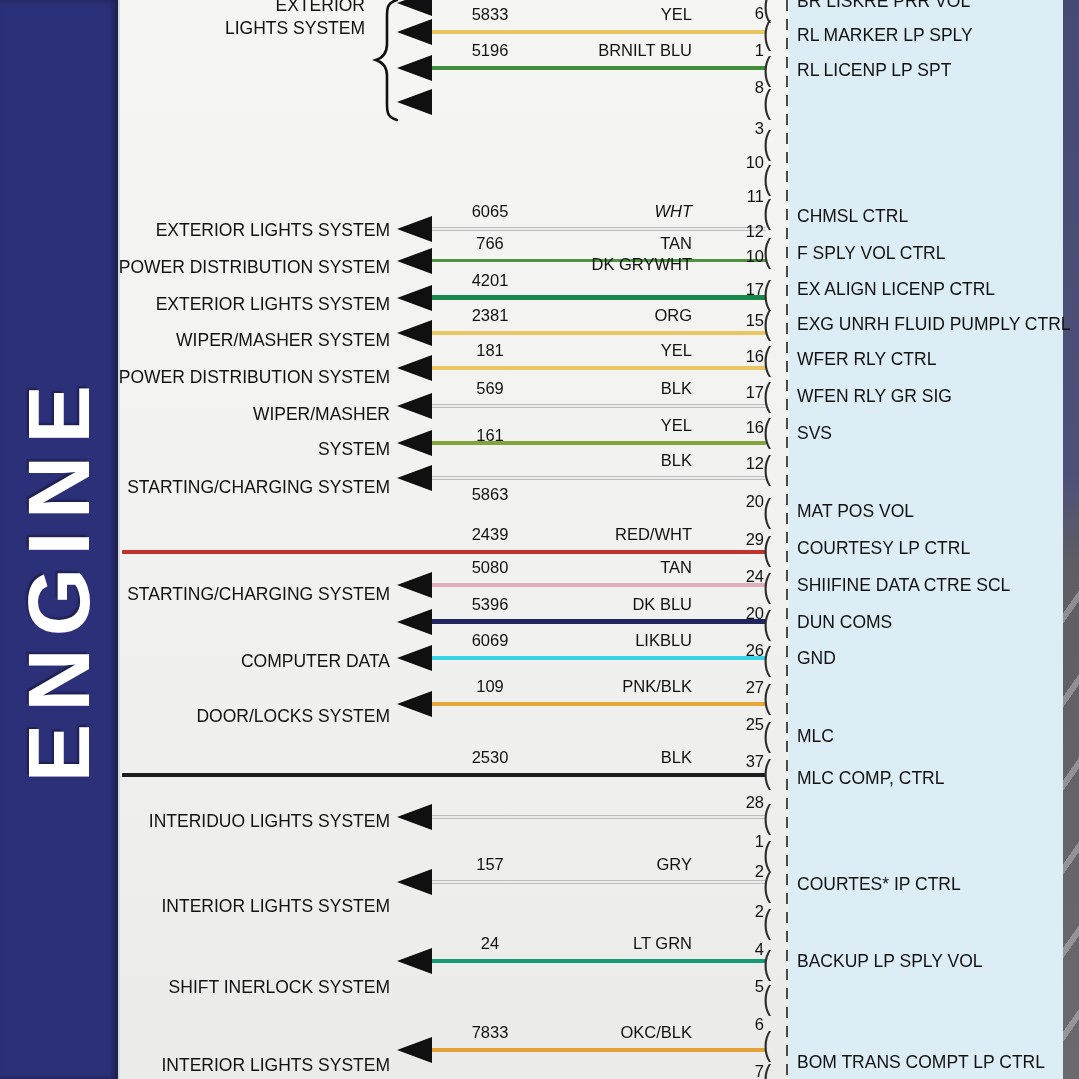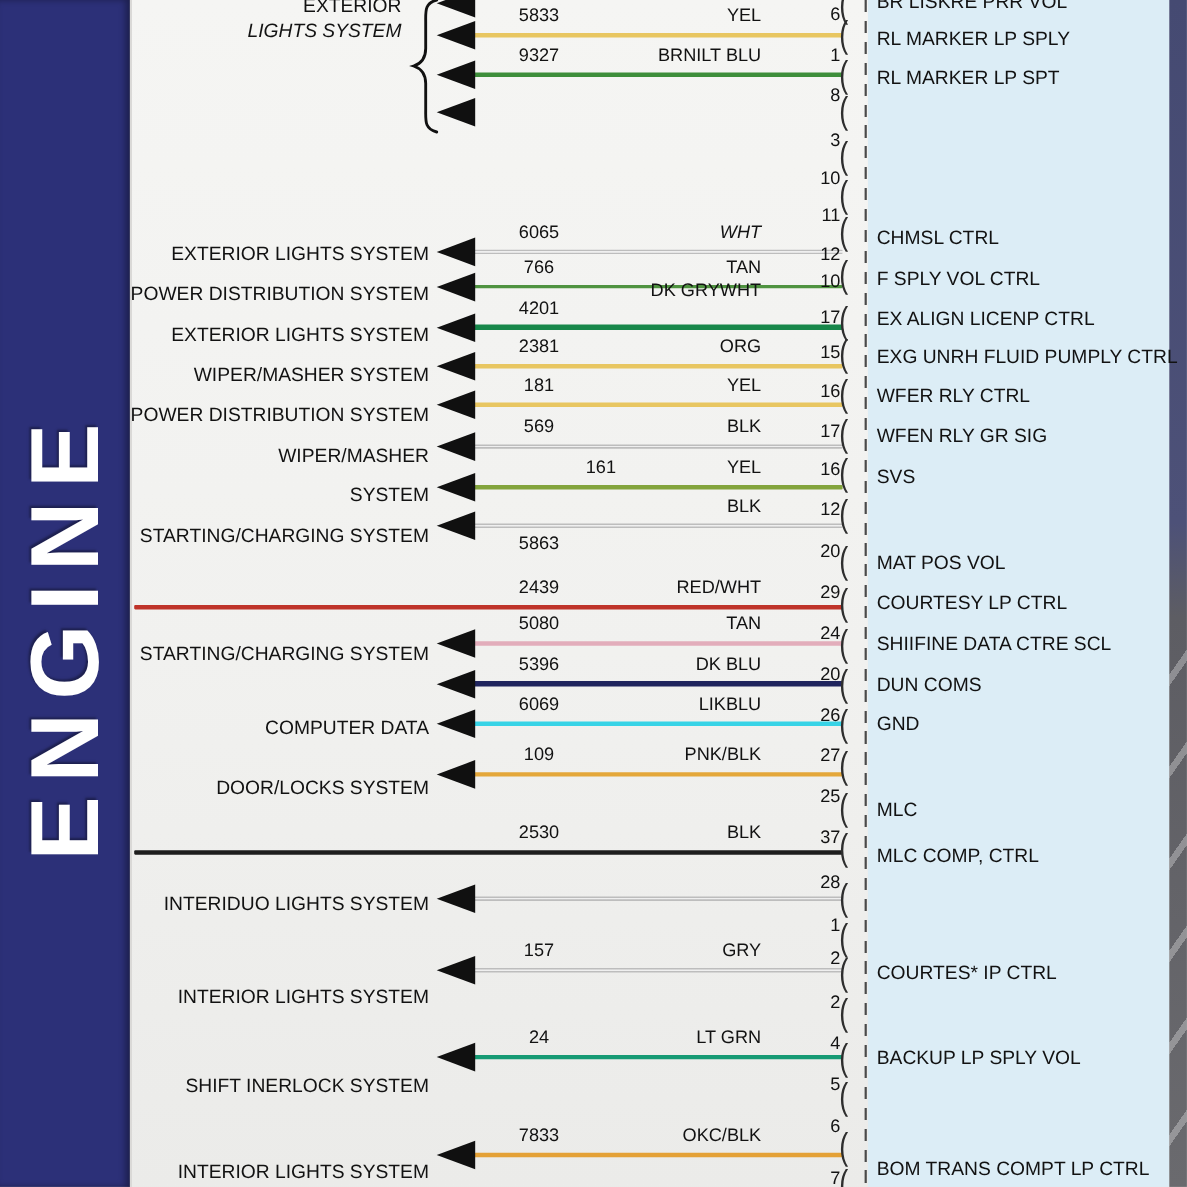--- a/index.html
+++ b/index.html
@@ -55,42 +55,42 @@
   <div id="banner">
     <div id="engine-wrap">
       <span id="engine-text">ENGINE</span>
     </div>
   </div>
   <svg class="brace" width="32" height="124" viewBox="0 0 32 124">
     <path d="M28 2 C17 5 18 12 18 22 L18 46 C18 56 13 60 7 62 C13 64 18 68 18 78 L18 102 C18 112 17 119 28 122" fill="none" stroke="#111" stroke-width="2.6" stroke-linecap="round"></path>
   </svg>
   <div id="gen">
       <div class="sys" style="top: -6px; left: 5px;">EXTERIOR</div>
-      <div class="sys" style="top: 17px; left: 5px; font-style: italic;">LIGHTS SYSTEM</div>
+      <div class="sys" style="top: 17px; left: 5px;">LIGHTS SYSTEM</div>
       <div class="sys" style="top: 219px; left: 30px;">EXTERIOR LIGHTS SYSTEM</div>
       <div class="sys" style="top: 256px; left: 30px;">POWER DISTRIBUTION SYSTEM</div>
       <div class="sys" style="top: 293px; left: 30px;">EXTERIOR LIGHTS SYSTEM</div>
       <div class="sys" style="top: 329px; left: 30px;">WIPER/MASHER SYSTEM</div>
       <div class="sys" style="top: 366px; left: 30px;">POWER DISTRIBUTION SYSTEM</div>
       <div class="sys" style="top: 403px; left: 30px;">WIPER/MASHER</div>
       <div class="sys" style="top: 438px; left: 30px;">SYSTEM</div>
       <div class="sys" style="top: 476px; left: 30px;">STARTING/CHARGING SYSTEM</div>
       <div class="sys" style="top: 583px; left: 30px;">STARTING/CHARGING SYSTEM</div>
       <div class="sys" style="top: 650px; left: 30px;">COMPUTER DATA</div>
       <div class="sys" style="top: 705px; left: 30px;">DOOR/LOCKS SYSTEM</div>
       <div class="sys" style="top: 810px; left: 30px;">INTERIDUO LIGHTS SYSTEM</div>
       <div class="sys" style="top: 895px; left: 30px;">INTERIOR LIGHTS SYSTEM</div>
       <div class="sys" style="top: 976px; left: 30px;">SHIFT INERLOCK SYSTEM</div>
       <div class="sys" style="top: 1054px; left: 30px;">INTERIOR LIGHTS SYSTEM</div>
       <div class="wire" style="left: 428px; width: 338px; top: 30px; height: 4px; background: rgb(232, 198, 97);"></div>
       <div class="num" style="top: 4px;">5833</div>
       <div class="wcol" style="top: 4px;">YEL</div>
       <div class="arrow" style="top: 19px;"></div>
       <div class="wire" style="left: 428px; width: 338px; top: 66px; height: 4px; background: rgb(62, 142, 59);"></div>
-      <div class="num" style="top: 40px;">9327</div>
+      <div class="num" style="top: 40px;">5196</div>
       <div class="wcol" style="top: 40px;">BRNILT BLU</div>
       <div class="arrow" style="top: 55px;"></div>
       <div class="wire w3d" style="left: 428px; width: 338px; top: 227px; height: 4px;"></div>
       <div class="num" style="top: 201px;">6065</div>
       <div class="wcol" style="top: 201px; font-style: italic;">WHT</div>
       <div class="arrow" style="top: 216px;"></div>
       <div class="wire" style="left: 428px; width: 338px; top: 259px; height: 3px; background: rgb(79, 147, 64);"></div>
       <div class="num" style="top: 233px;">766</div>
       <div class="wcol" style="top: 233px;">TAN</div>
       <div class="arrow" style="top: 248px;"></div>
@@ -104,21 +104,21 @@
       <div class="arrow" style="top: 320px;"></div>
       <div class="wire" style="left: 428px; width: 338px; top: 366px; height: 4px; background: rgb(232, 198, 97);"></div>
       <div class="num" style="top: 340px;">181</div>
       <div class="wcol" style="top: 340px;">YEL</div>
       <div class="arrow" style="top: 355px;"></div>
       <div class="wire w3d" style="left: 428px; width: 338px; top: 404px; height: 4px;"></div>
       <div class="num" style="top: 378px;">569</div>
       <div class="wcol" style="top: 378px;">BLK</div>
       <div class="arrow" style="top: 393px;"></div>
       <div class="wire" style="left: 428px; width: 338px; top: 441px; height: 4px; background: rgb(131, 164, 60);"></div>
-      <div class="num" style="top: 415px; text-align: right;">161</div>
+      <div class="num" style="top: 425px;">161</div>
       <div class="wcol" style="top: 415px;">YEL</div>
       <div class="arrow" style="top: 430px;"></div>
       <div class="wire w3d" style="left: 428px; width: 338px; top: 476px; height: 4px;"></div>
       <div class="num" style="top: 450px; margin-top: 34px;">5863</div>
       <div class="wcol" style="top: 450px;">BLK</div>
       <div class="arrow" style="top: 465px;"></div>
       <div class="wire" style="left: 122px; width: 644px; top: 550px; height: 4px; background: rgb(191, 52, 42);"></div>
       <div class="num" style="top: 524px;">2439</div>
       <div class="wcol" style="top: 524px;">RED/WHT</div>
       <div class="wire" style="left: 428px; width: 338px; top: 583px; height: 4px; background: rgb(226, 173, 187);"></div>
@@ -211,21 +211,21 @@
       <div class="par" style="top: 798px;">(</div>
       <div class="par" style="top: 835px;">(</div>
       <div class="par" style="top: 866px;">(</div>
       <div class="par" style="top: 903px;">(</div>
       <div class="par" style="top: 944px;">(</div>
       <div class="par" style="top: 979px;">(</div>
       <div class="par" style="top: 1025px;">(</div>
       <div class="par" style="top: 1058px;">(</div>
       <div class="sig" style="top: -10px;">BR LISKRE PRR VOL</div>
       <div class="sig" style="top: 24px;">RL MARKER LP SPLY</div>
-      <div class="sig" style="top: 59px;">RL MARKER LP SPT</div>
+      <div class="sig" style="top: 59px;">RL LICENP LP SPT</div>
       <div class="sig" style="top: 205px;">CHMSL CTRL</div>
       <div class="sig" style="top: 242px;">F SPLY VOL CTRL</div>
       <div class="sig" style="top: 278px;">EX ALIGN LICENP CTRL</div>
       <div class="sig" style="top: 313px;">EXG UNRH FLUID PUMPLY CTRL</div>
       <div class="sig" style="top: 348px;">WFER RLY CTRL</div>
       <div class="sig" style="top: 385px;">WFEN RLY GR SIG</div>
       <div class="sig" style="top: 422px;">SVS</div>
       <div class="sig" style="top: 500px;">MAT POS VOL</div>
       <div class="sig" style="top: 537px;">COURTESY LP CTRL</div>
       <div class="sig" style="top: 574px;">SHIIFINE DATA CTRE SCL</div>

